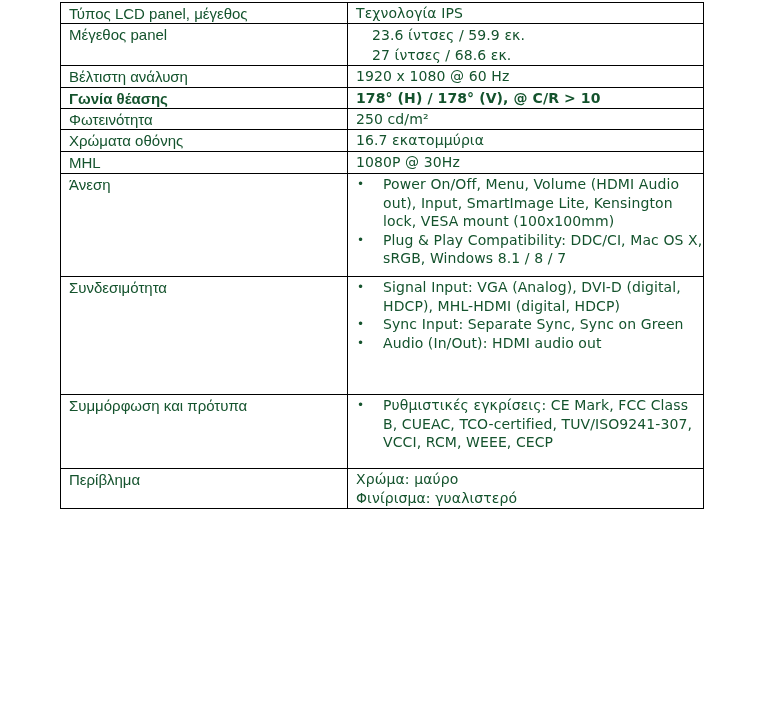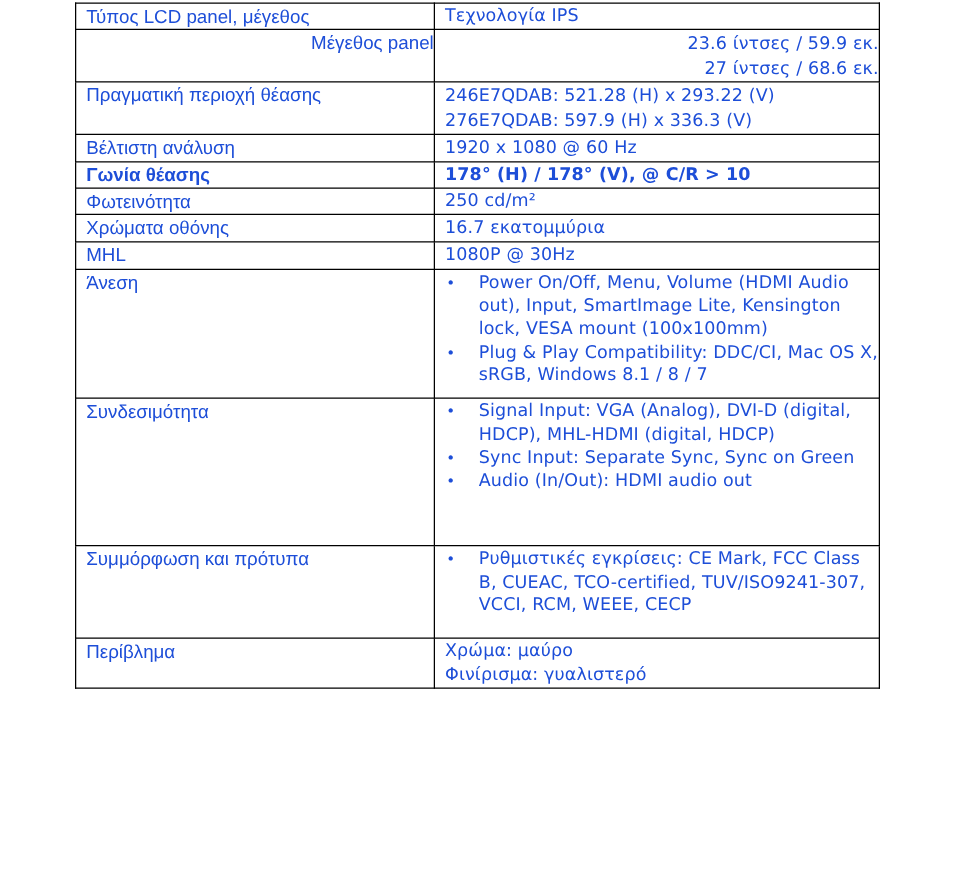--- a/index.html
+++ b/index.html
@@ -1,61 +1,54 @@
 <!DOCTYPE html>
 <html><head>
   <meta charset="utf-8">
   <style>
     html, body { margin: 0; padding: 0; background: #ffffff; }
     body { width: 768px; height: 712px; position: relative; overflow: hidden; }
     .spec-table {
       position: absolute; left: 60px; top: 2px; width: 644px;
       border-collapse: collapse; table-layout: fixed;
-      color: #1d4ed8;
+      color: #14532d;
     }
     .spec-table td {
       border: 1.3px solid #000; vertical-align: top; padding: 0 0 0 8px;
       font-size: 14.5px; line-height: 19px;
     }
     .spec-table td.label { width: 278px; font-family: "Liberation Sans", sans-serif; font-size: 15px; padding-top: 1px; }
     .spec-table td.value { font-family: "DejaVu Sans", sans-serif; font-size: 14px; padding-top: 1px; letter-spacing: 0.1px; }
     .lines div { white-space: nowrap; }
     ul.bullets { margin: 0; padding: 0 0 0 0; list-style: none; }
     ul.bullets li { position: relative; padding-left: 27px; line-height: 18.5px; }
     ul.bullets li::before { content: "\2022"; position: absolute; left: 1px; top: 0; font-size: 12px; }
     ul.bullets.spaced li { line-height: 21px; }
-    .r-0 { height: 20px; } .r-1 { height: 34px; } .r-2 { height: 41px; text-align: right; } .r-3 { height: 42px; }
+    .r-0 { height: 20px; } .r-1 { height: 34px; } .r-2 { height: 41px; } .r-3 { height: 42px; }
     .r-4 { height: 22px; } .r-5 { height: 21px; font-weight: bold; } .r-6 { height: 21px; } .r-7 { height: 22px; }
     .r-8 { height: 22px; } .r-9 { height: 22px; } .r-10 { height: 103px; } .r-11 { height: 118px; }
     .r-12 { height: 105px; } .r-13 { height: 74px; } .r-14 { height: 38px; }
-    .two-line div { line-height: 20px; }
+    .two-line div { line-height: 20px; margin-left: 16px; }
   </style>
 </head>
 <body>
 
 <table class="spec-table">
   <tbody>
     <tr class="r-0">
       <td class="label">Τύπος LCD panel, μέγεθος</td>
       <td class="value lines">
         <div>Τεχνολογία IPS</div>
       </td>
     </tr>
     <tr class="r-2">
       <td class="label">Μέγεθος panel</td>
       <td class="value lines two-line">
         <div>23.6 ίντσες / 59.9 εκ.</div>
         <div>27 ίντσες / 68.6 εκ.</div>
-      </td>
-    </tr>
-    <tr class="r-3">
-      <td class="label">Πραγματική περιοχή θέασης</td>
-      <td class="value lines two-line">
-        <div>246E7QDAB: 521.28 (H) x 293.22 (V)</div>
-        <div>276E7QDAB: 597.9 (H) x 336.3 (V)</div>
       </td>
     </tr>
     <tr class="r-4">
       <td class="label">Βέλτιστη ανάλυση</td>
       <td class="value lines">
         <div>1920 x 1080 @ 60 Hz</div>
       </td>
     </tr>
     <tr class="r-5">
       <td class="label">Γωνία θέασης</td>

